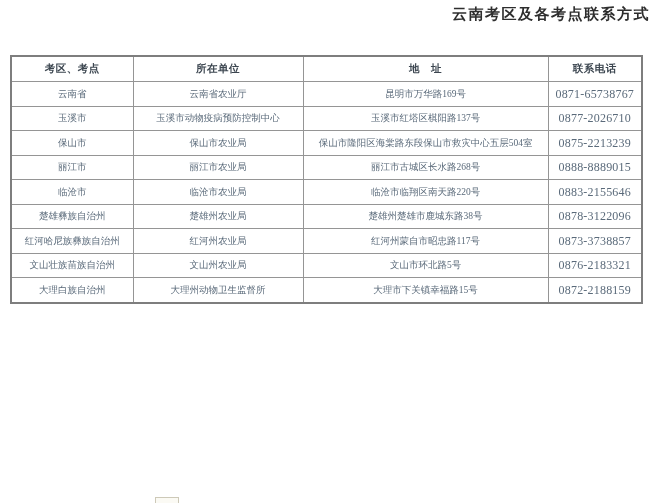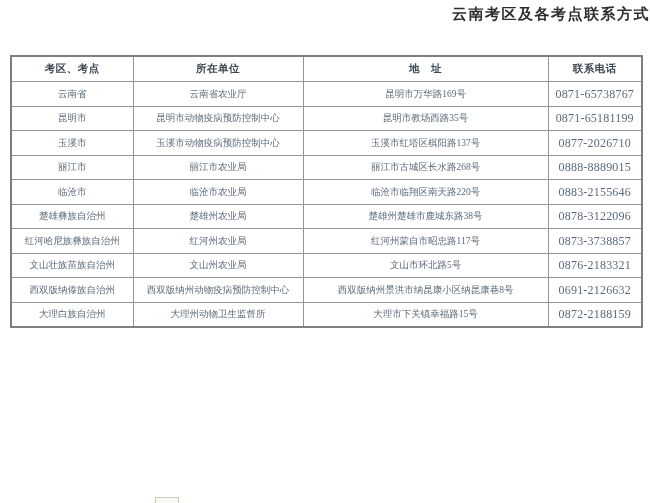--- a/index.html
+++ b/index.html
@@ -90,30 +90,30 @@
     </tr>
   </thead>
   <tbody>
       <tr>
         <td>云南省</td>
         <td>云南省农业厅</td>
         <td>昆明市万华路169号</td>
         <td class="phone">0871-65738767</td>
       </tr>
       <tr>
-        <td>昆明市</td>
-        <td>昆明市动物疫病预防控制中心</td>
-        <td>昆明市教场西路35号</td>
-        <td class="phone">0871-65181199</td>
-      </tr>
-      <tr>
         <td>玉溪市</td>
         <td>玉溪市动物疫病预防控制中心</td>
         <td>玉溪市红塔区棋阳路137号</td>
         <td class="phone">0877-2026710</td>
+      </tr>
+      <tr>
+        <td>保山市</td>
+        <td>保山市农业局</td>
+        <td>保山市隆阳区海棠路东段保山市救灾中心五层504室</td>
+        <td class="phone">0875-2213239</td>
       </tr>
       <tr>
         <td>丽江市</td>
         <td>丽江市农业局</td>
         <td>丽江市古城区长水路268号</td>
         <td class="phone">0888-8889015</td>
       </tr>
       <tr>
         <td>临沧市</td>
         <td>临沧市农业局</td>
@@ -132,26 +132,20 @@
         <td>红河州蒙自市昭忠路117号</td>
         <td class="phone">0873-3738857</td>
       </tr>
       <tr>
         <td>文山壮族苗族自治州</td>
         <td>文山州农业局</td>
         <td>文山市环北路5号</td>
         <td class="phone">0876-2183321</td>
       </tr>
       <tr>
-        <td>西双版纳傣族自治州</td>
-        <td>西双版纳州动物疫病预防控制中心</td>
-        <td>西双版纳州景洪市纳昆康小区纳昆康巷8号</td>
-        <td class="phone">0691-2126632</td>
-      </tr>
-      <tr>
         <td>大理白族自治州</td>
         <td>大理州动物卫生监督所</td>
         <td>大理市下关镇幸福路15号</td>
         <td class="phone">0872-2188159</td>
       </tr>
     </tbody>
 </table>
 
 <div class="truncated-bottom-box"></div>
 

